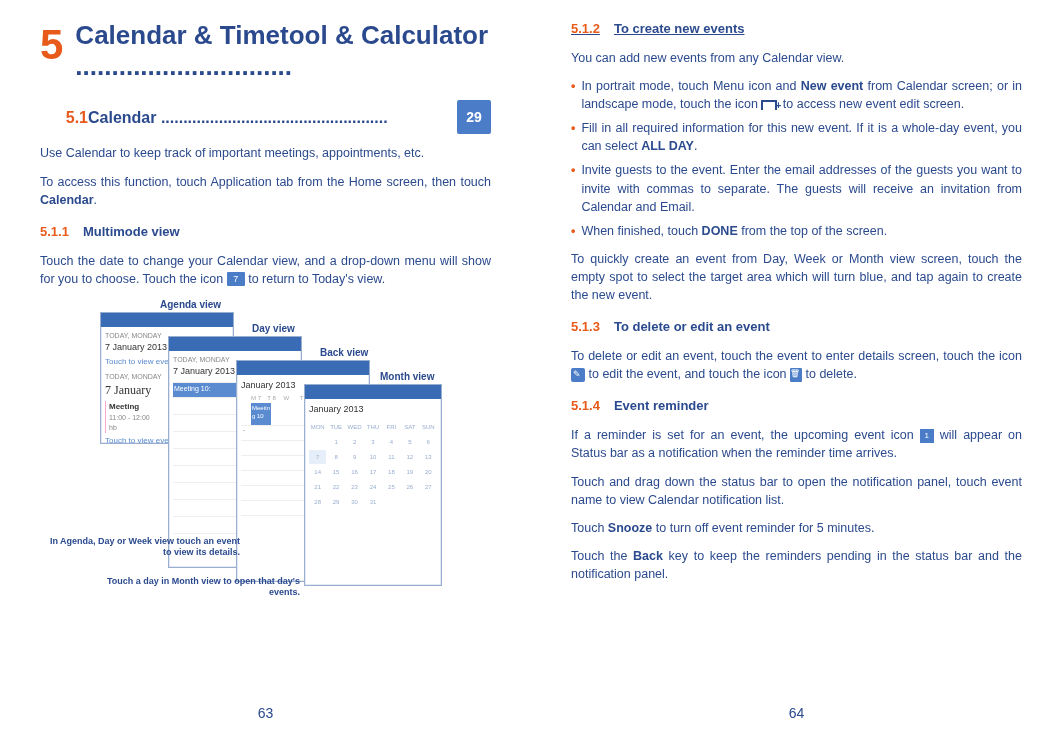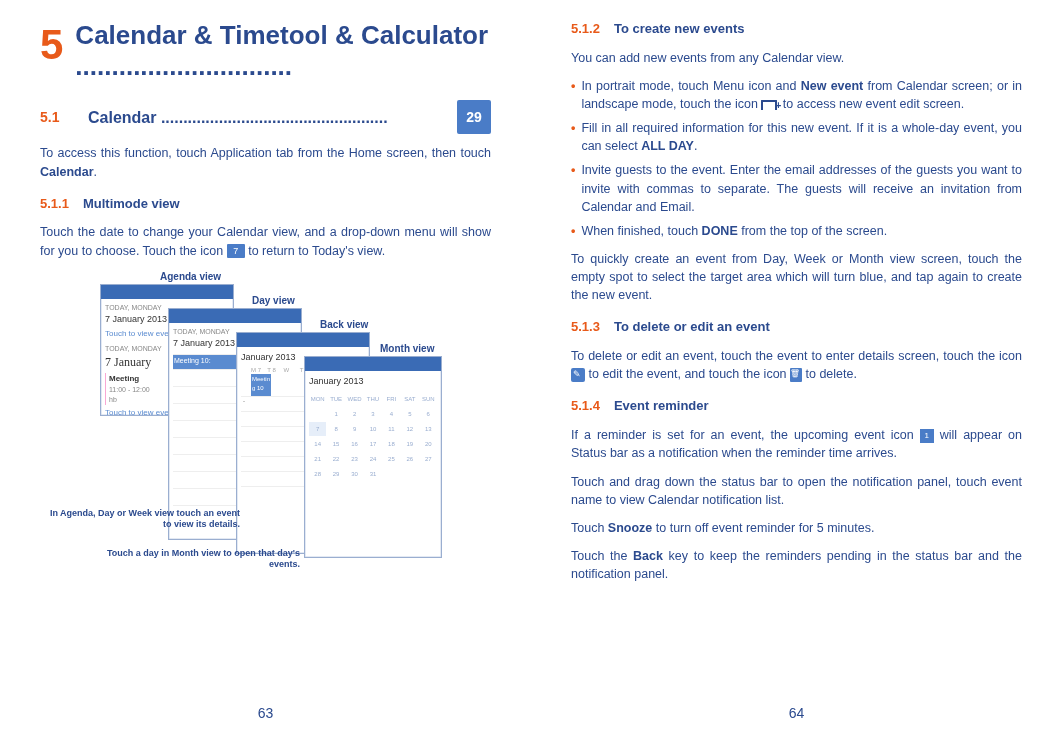--- a/index.html
+++ b/index.html
@@ -28,21 +28,21 @@
     line-height: 1;
     margin-top: 4px;
   }
   .chap-title {
     color: #2b4a8e;
     font-size: 26px;
     font-weight: bold;
     line-height: 1.2;
   }
   .sec-row { display: flex; align-items: center; margin-top: 18px; }
-  .sec-num { color: #e85a1a; font-weight: bold; font-size: 14px; width: 48px; }
+  .sec-num { color: #e85a1a; font-weight: bold; font-size: 16px; width: 48px; text-align: right; }
   .sec-title { font-weight: bold; font-size: 16px; flex: 1; }
   .icon-cal29 {
     width: 34px; height: 34px; background: #4a7cc7; border-radius: 2px;
     display: flex; align-items: center; justify-content: center;
     color: #fff; font-size: 14px; font-weight: bold; margin-left: 6px;
   }
   .para { margin: 10px 0; text-align: justify; }
   .subsec-row { display: flex; gap: 14px; margin-top: 14px; }
   .subsec-num { color: #e85a1a; font-weight: bold; font-size: 13px; }
   .subsec-title { color: #2b4a8e; font-weight: bold; font-size: 13px; }
@@ -127,20 +127,21 @@
     <div class="chap-num">5</div>
     <div class="chap-title">Calendar &amp; Timetool &amp; Calculator ..............................</div>
   </div>
 
   <div class="sec-row">
     <div class="sec-num">5.1</div>
     <div class="sec-title">Calendar ...................................................</div>
     <div class="icon-cal29">29</div>
   </div>
 
+  <div class="para">Use Calendar to keep track of important meetings, appointments, etc.</div>
 
   <div class="para">
     <span>To access this function, touch Application tab from the Home screen, then touch </span><span class="bold">Calendar</span><span>.</span>
   </div>
 
   <div class="subsec-row">
     <div class="subsec-num">5.1.1</div>
     <div class="subsec-title">Multimode view</div>
   </div>
 
@@ -278,21 +279,21 @@
     </div>
 
     <div class="fig-note" style="left:0px; top:238px; width:200px;">In Agenda, Day or Week view touch an event to view its details.</div>
     <div class="fig-note" style="left:60px; top:278px; width:200px;">Touch a day in Month view to open that day's events.</div>
   </div>
 
   <div class="page-num">63</div>
 </div>
 
 <div class="page">
-  <div class="subsec-row" style="margin-top:0;">
+  <div class="subsec-row" style="margin-top:0;text-decoration:underline;">
     <div class="subsec-num">5.1.2</div>
     <div class="subsec-title">To create new events</div>
   </div>
 
   <div class="para">You can add new events from any Calendar view.</div>
 
   <div class="bullet-row">
     <div class="bullet-dot">•</div>
     <div>
       <span>In portrait mode, touch Menu icon and </span><span class="bold">New event</span><span> from Calendar screen; or in landscape mode, touch the icon </span><span class="newevent-icon"></span><span> to access new event edit screen.</span>

